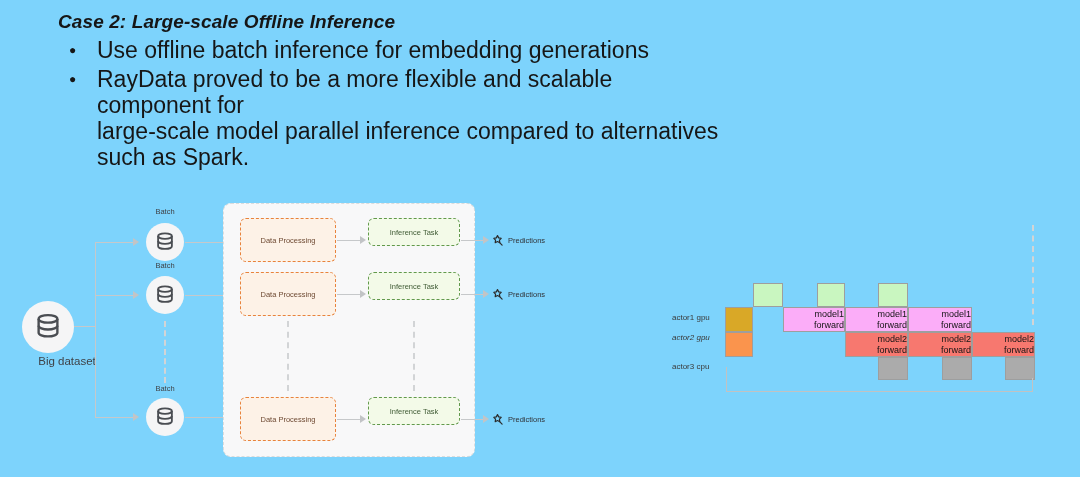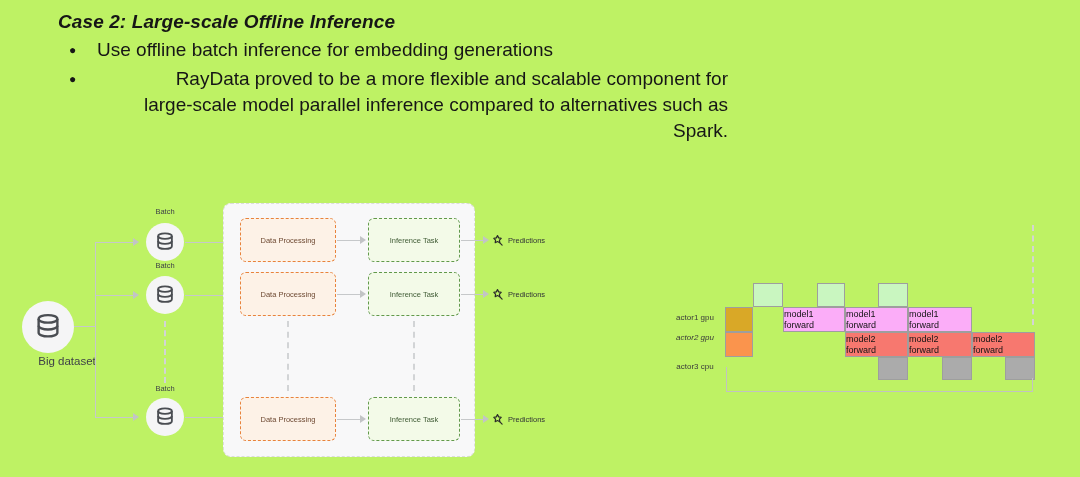--- a/index.html
+++ b/index.html
@@ -1,48 +1,48 @@
 <!DOCTYPE html>
 <html><head>
 <meta charset="utf-8">
 <style>
   html,body{margin:0;padding:0;background:#ffffff;}
-  .slide{position:relative;width:1080px;height:477px;background:#bef264;overflow:hidden;
+  .slide{position:relative;width:1080px;height:477px;background:#7dd3fc;overflow:hidden;
          font-family:"Liberation Sans",sans-serif;}
   
   .header{position:absolute;left:58px;top:10px;width:670px;color:#161616;}
   .title{font-size:19px;font-weight:bold;font-style:italic;line-height:24px;letter-spacing:.1px;}
   .bullet{display:flex;margin-top:3px;}
   .bullet .dot{width:28px;padding-left:11px;font-size:12px;line-height:26px;flex:none;}
-  .bullet .btxt{font-size:19px;line-height:26px;white-space:pre-line;text-align:right;}
+  .bullet .btxt{font-size:23px;line-height:26px;white-space:pre-line;}
   
   .abs{position:absolute;}
   .hline{position:absolute;height:1px;background:#c6c8ca;}
   .vline{position:absolute;width:1px;background:#c6c8ca;}
   .dashv{position:absolute;width:0;border-left:2px dashed #d2d4d6;}
   .ah{position:absolute;width:0;height:0;border-left:6px solid #c2c4c6;
       border-top:4px solid transparent;border-bottom:4px solid transparent;}
   .circle{position:absolute;background:#f5f5f6;border-radius:50%;
           display:flex;align-items:center;justify-content:center;}
   .small-label{position:absolute;font-size:7.5px;color:#3f4247;text-align:center;}
   .proc-box{position:absolute;left:240px;width:96px;height:44px;box-sizing:border-box;
             border:1.5px dashed #e8833c;background:#fdf2e7;border-radius:6px;
             display:flex;align-items:center;justify-content:center;
             font-size:7.5px;color:#6e4a33;}
-  .inf-box{position:absolute;left:368px;width:92px;height:44px;box-sizing:border-box;
+  .inf-box{position:absolute;left:368px;width:92px;height:28px;box-sizing:border-box;
            border:1.5px dashed #61994b;background:#f3fae8;border-radius:6px;
            display:flex;align-items:center;justify-content:center;
            font-size:7.5px;color:#435e38;}
   .container-box{position:absolute;left:223px;top:203px;width:250px;height:252px;
                  background:#f8f8f9;border:1px dashed #dcdcdc;border-radius:8px;}
   .pred-label{position:absolute;left:508px;font-size:7.5px;color:#2f3136;}
   
-  .tl-label{position:absolute;width:46px;left:672px;font-size:8px;color:#3a3a3a;text-align:center;}
+  .tl-label{position:absolute;width:46px;left:672px;font-size:8px;color:#3a3a3a;text-align:left;}
   .tl-block{position:absolute;border:1px solid #9e9e9e;box-sizing:border-box;
-            display:flex;flex-direction:column;align-items:flex-start;justify-content:center;
+            display:flex;flex-direction:column;align-items:flex-end;justify-content:center;
             font-size:9px;line-height:10.5px;color:#141414;text-align:center;}
   .axis{position:absolute;left:726px;top:367px;width:306px;height:24px;
         border-left:1px solid #c2c2c2;border-bottom:1px solid #c2c2c2;}
   .axis-right{position:absolute;left:1032px;top:378px;width:1px;height:13px;background:#c2c2c2;}
   .dash-cursor{position:absolute;left:1032px;top:225px;height:100px;width:0;border-left:2px dashed #d4d4d4;}
 </style>
 </head>
 <body>
 
 <div class="slide">

